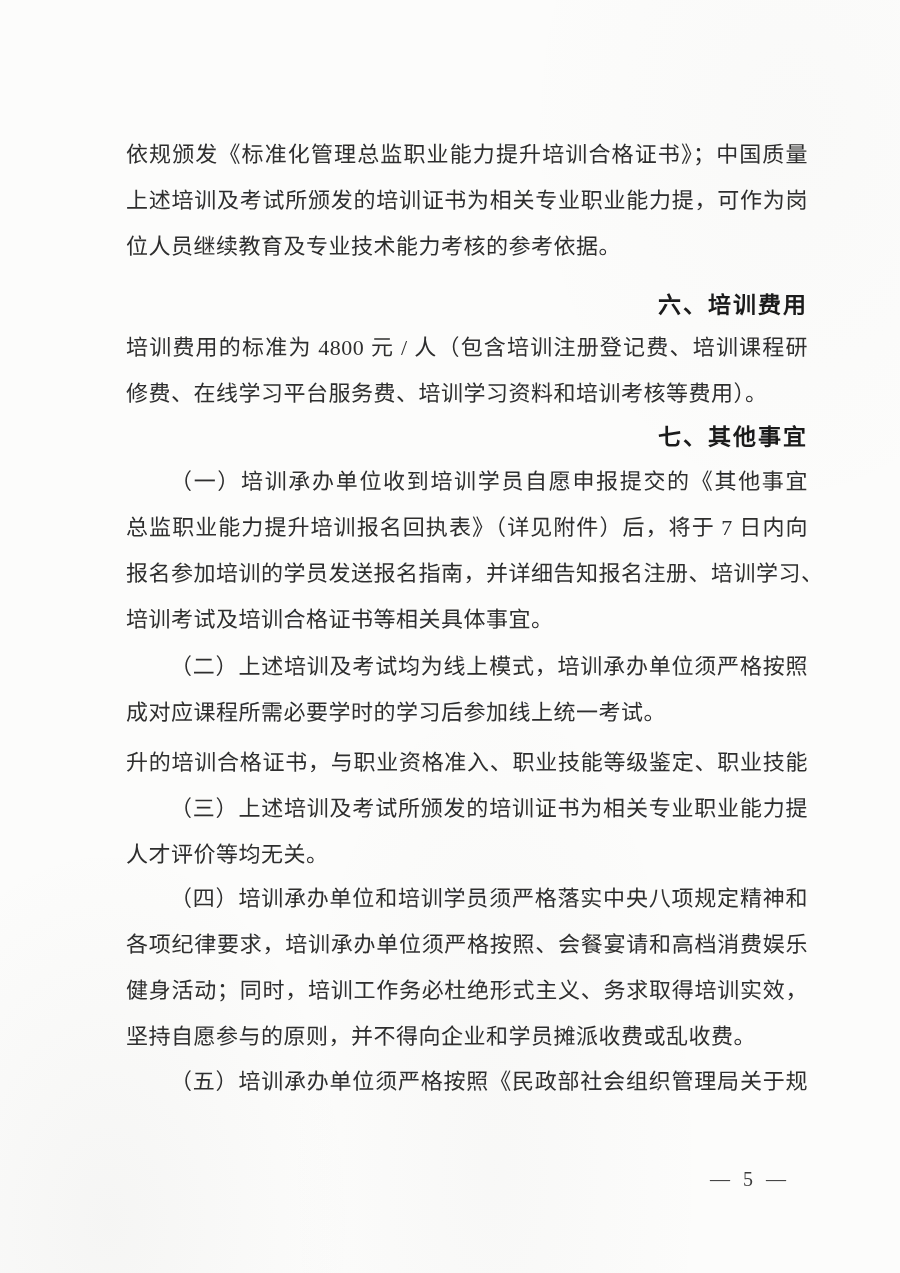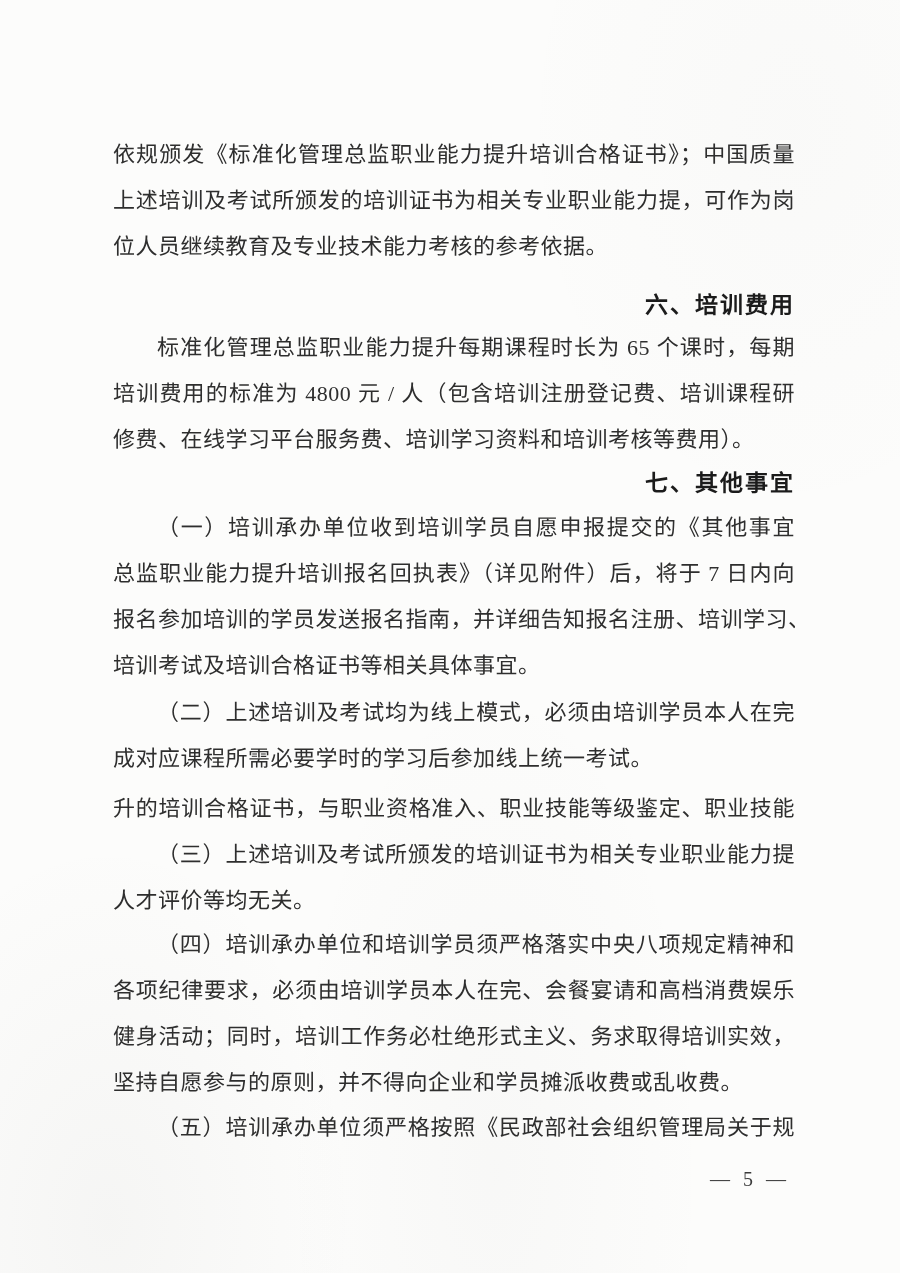--- a/index.html
+++ b/index.html
@@ -19,21 +19,21 @@
     background:
       radial-gradient(ellipse at 12% 96%, rgba(120,120,115,0.05), transparent 22%),
       radial-gradient(ellipse at 55% 92%, rgba(120,120,115,0.03), transparent 30%),
       radial-gradient(ellipse at 88% 10%, rgba(120,120,115,0.02), transparent 25%),
       #fcfcfb;
     font-family: "Liberation Serif", "DejaVu Serif", serif;
     color: #2e2e2e;
   }
   .content {
     position: absolute;
-    left: 113px;
+    left: 126px;
     top: 132px;
     width: 682px;
   }
   .line {
     font-size: 22px;
     line-height: 46px;
     height: 46px;
     letter-spacing: 0.5px;
     text-align: justify;
     text-align-last: justify;
@@ -83,45 +83,44 @@
   <div class="content">
       <div class="block-0">
         <div class="line">依规颁发《标准化管理总监职业能力提升培训合格证书》；中国质量</div>
         <div class="line">上述培训及考试所颁发的培训证书为相关专业职业能力提，可作为岗</div>
         <div class="line end">位人员继续教育及专业技术能力考核的参考依据。</div>
       </div>
       <div class="block-1">
         <div class="heading">六、培训费用</div>
       </div>
       <div class="block-2">
-        <div class="line indent">标准化管理总监职业能力提升每期课程时长为 65 个课时，每期</div>
         <div class="line">培训费用的标准为 4800 元 / 人（包含培训注册登记费、培训课程研</div>
         <div class="line end">修费、在线学习平台服务费、培训学习资料和培训考核等费用）。</div>
       </div>
       <div class="block-3">
         <div class="heading">七、其他事宜</div>
       </div>
       <div class="block-4">
         <div class="line indent">（一）培训承办单位收到培训学员自愿申报提交的《其他事宜</div>
         <div class="line">总监职业能力提升培训报名回执表》（详见附件）后，将于 7 日内向</div>
         <div class="line">报名参加培训的学员发送报名指南，并详细告知报名注册、培训学习、</div>
         <div class="line end">培训考试及培训合格证书等相关具体事宜。</div>
       </div>
       <div class="block-5">
-        <div class="line indent">（二）上述培训及考试均为线上模式，必须由培训学员本人在完</div>
+        <div class="line indent">（二）上述培训及考试均为线上模式，培训承办单位须严格按照</div>
         <div class="line end">成对应课程所需必要学时的学习后参加线上统一考试。</div>
       </div>
       <div class="block-6">
         <div class="line">升的培训合格证书，与职业资格准入、职业技能等级鉴定、职业技能</div>
         <div class="line indent">（三）上述培训及考试所颁发的培训证书为相关专业职业能力提</div>
         <div class="line end">人才评价等均无关。</div>
       </div>
       <div class="block-7">
         <div class="line indent">（四）培训承办单位和培训学员须严格落实中央八项规定精神和</div>
-        <div class="line">各项纪律要求，必须由培训学员本人在完、会餐宴请和高档消费娱乐</div>
+        <div class="line">各项纪律要求，培训承办单位须严格按照、会餐宴请和高档消费娱乐</div>
         <div class="line">健身活动；同时，培训工作务必杜绝形式主义、务求取得培训实效，</div>
         <div class="line end">坚持自愿参与的原则，并不得向企业和学员摊派收费或乱收费。</div>
       </div>
       <div class="block-8">
         <div class="line indent">（五）培训承办单位须严格按照《民政部社会组织管理局关于规</div>
       </div>
     </div>
   <div class="page-number">— 5 —</div>
 </div>
 

